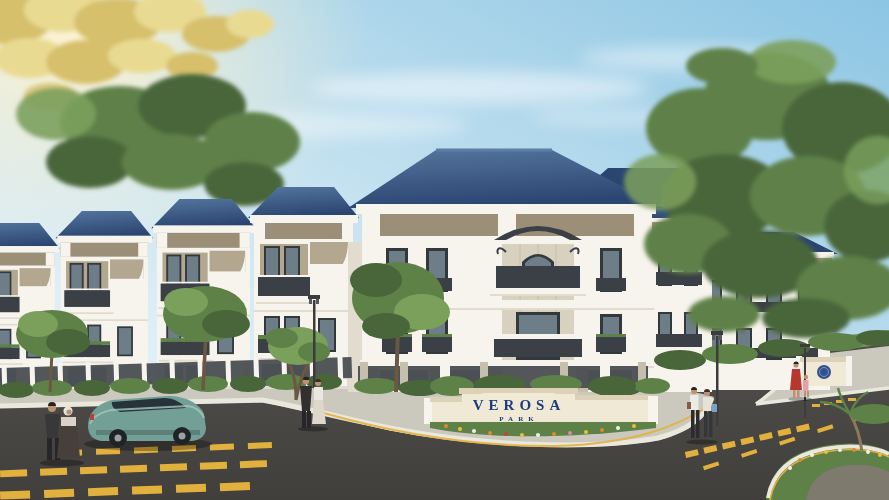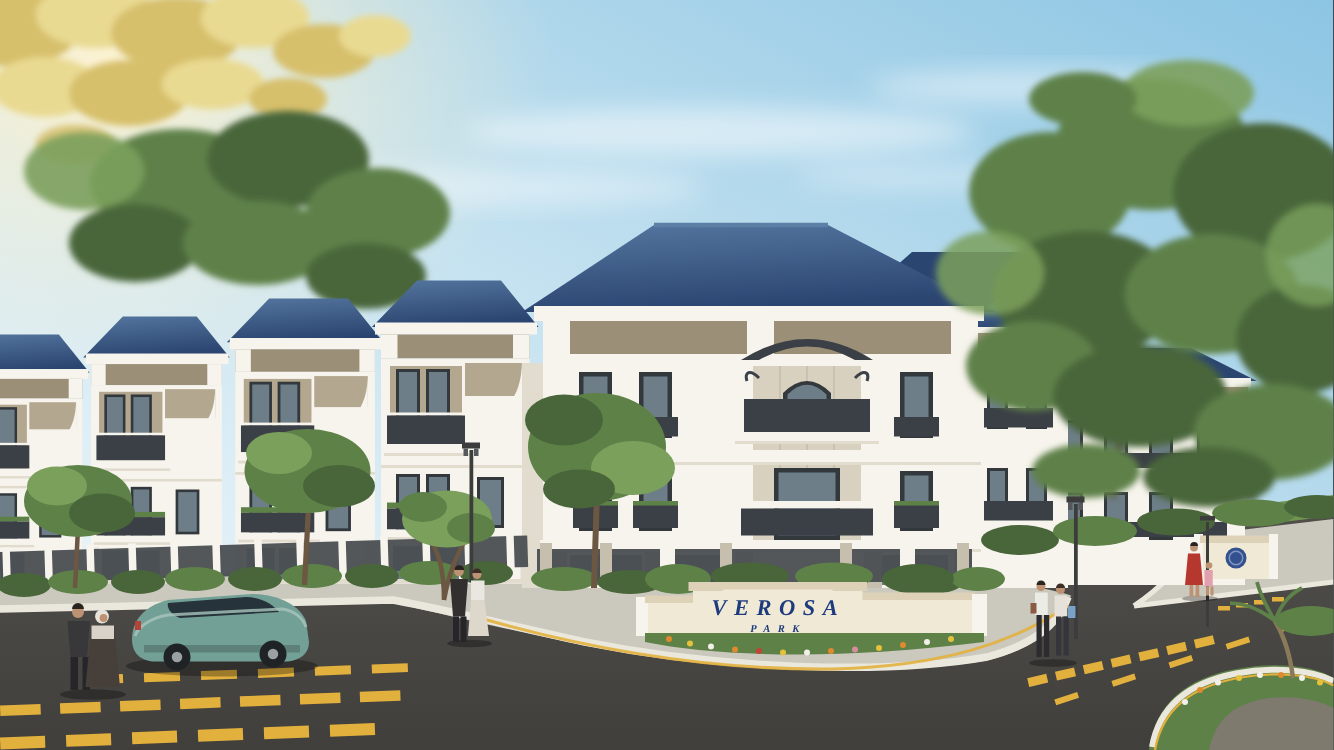--- a/index.html
+++ b/index.html
@@ -1,16 +1,16 @@
 <!DOCTYPE html>
 <html style="--sky_top: #8cc5e3; --sky_mid: #c9e4f1; --sky_horizon: #f2f8fb; --sun_glow: #fff3d0; --cloud: #ffffff; --roof: #2b4571; --roof_light: #54769f; --facade: #f7f4ed; --facade_shade: #e2dccf; --accent: #9c8f77; --accent_light: #b3a78f; --frame: #33383d; --glass: #6d7e88; --railing: #3b4046; --stone: #c6bfae; --stone_light: #d9d1c0; --sidewalk: #cbc8be; --curb: #eae7dc; --road: #514f4b; --road_dark: #413f3c; --marking: #e2b13d; --sign_wall: #f0e9d6; --sign_wall_shade: #ddd2b8; --sign_text: #1d3b7d; --car: #72a096; --car_dark: #547d74; --foliage_dark: #49663a; --foliage_mid: #5e8148; --foliage_light: #7ba05c; --foliage_gold: #d7c06c; --foliage_gold_light: #e9da92; --grass: #6f9450; --trunk: #6b5742; --skin: #bd9273;"><head>
 <meta charset="utf-8">
 <style>
   html,body{margin:0;padding:0;background:#222;}
-  .stage{position:relative;width:889px;height:500px;overflow:hidden;font-family:"Liberation Sans",sans-serif;font-style:italic;}
+  .stage{position:relative;width:889px;height:500px;overflow:hidden;font-family:"Liberation Sans",sans-serif;}
   svg{display:block;}
   
   .f-sky2{stop-color:var(--sky_mid)}
   .st1{stop-color:var(--sky_top)} .st3{stop-color:var(--sky_horizon)}
   .sg1{stop-color:var(--sun_glow);stop-opacity:.95} .sg2{stop-color:var(--sun_glow);stop-opacity:.4} .sg3{stop-color:var(--sun_glow);stop-opacity:0}
   .rf1{stop-color:var(--roof_light)} .rf2{stop-color:var(--roof)}
   .rd1{stop-color:var(--road)} .rd2{stop-color:var(--road_dark)}
   .f-roofG{fill:url(#roofG)} .f-roof{fill:var(--roof)}
   .f-white{fill:var(--facade)} .f-shade{fill:var(--facade_shade)}
   .f-taupe{fill:var(--accent)} .f-taupe2{fill:var(--accent_light)}

